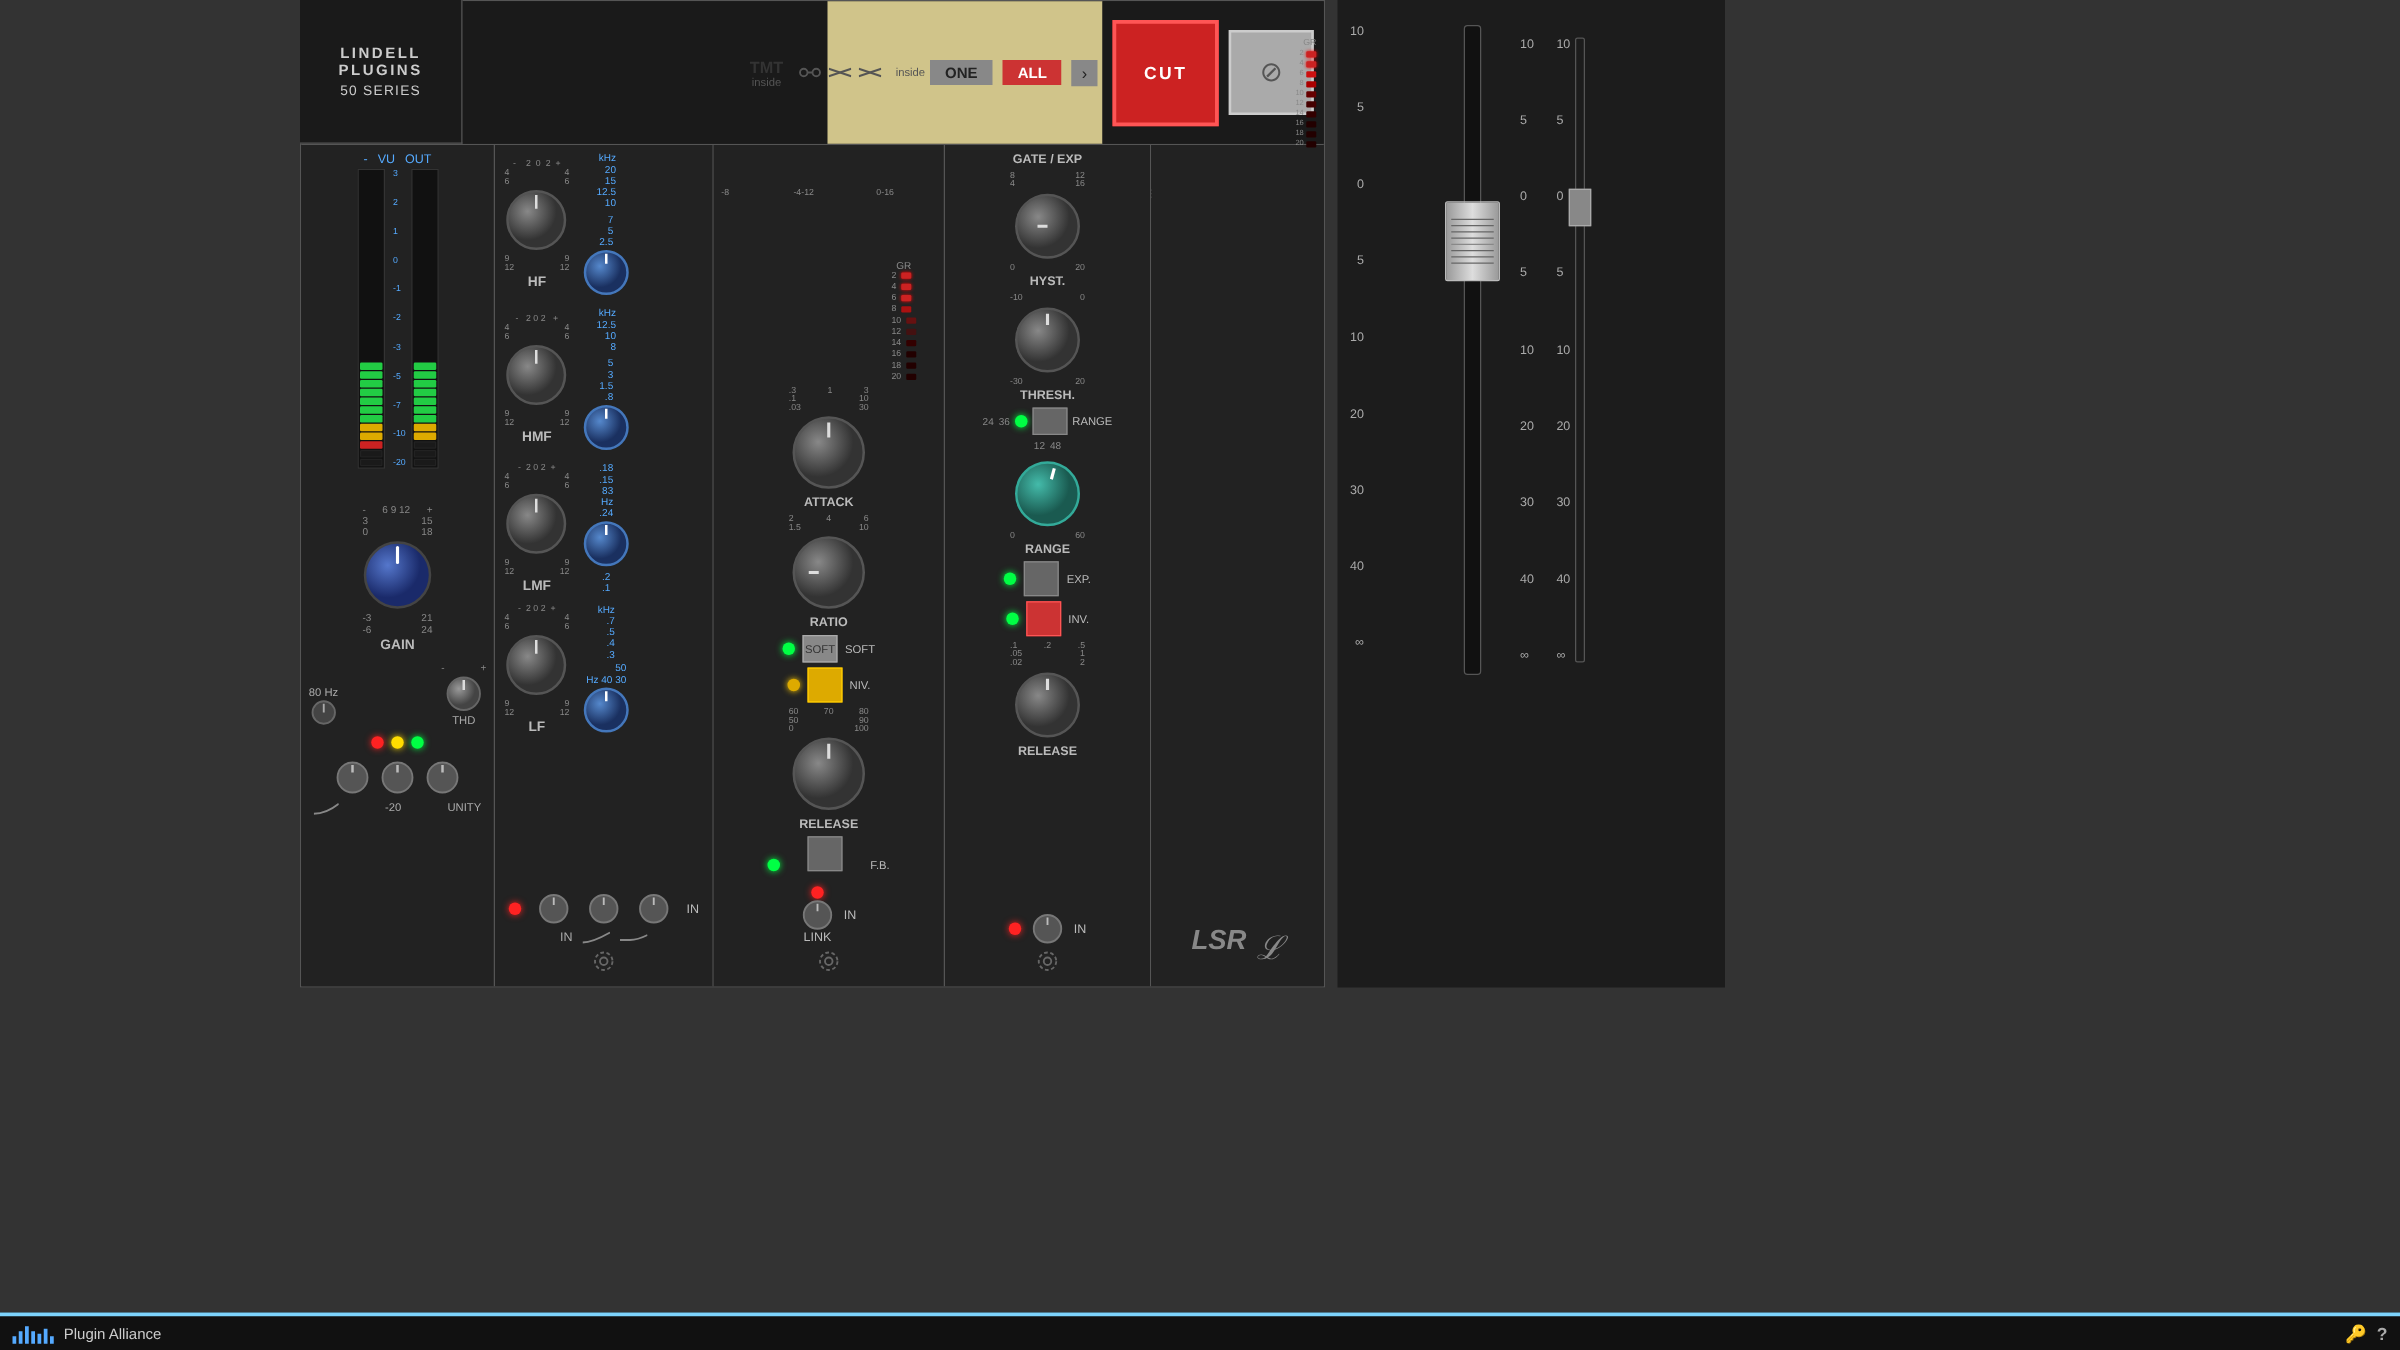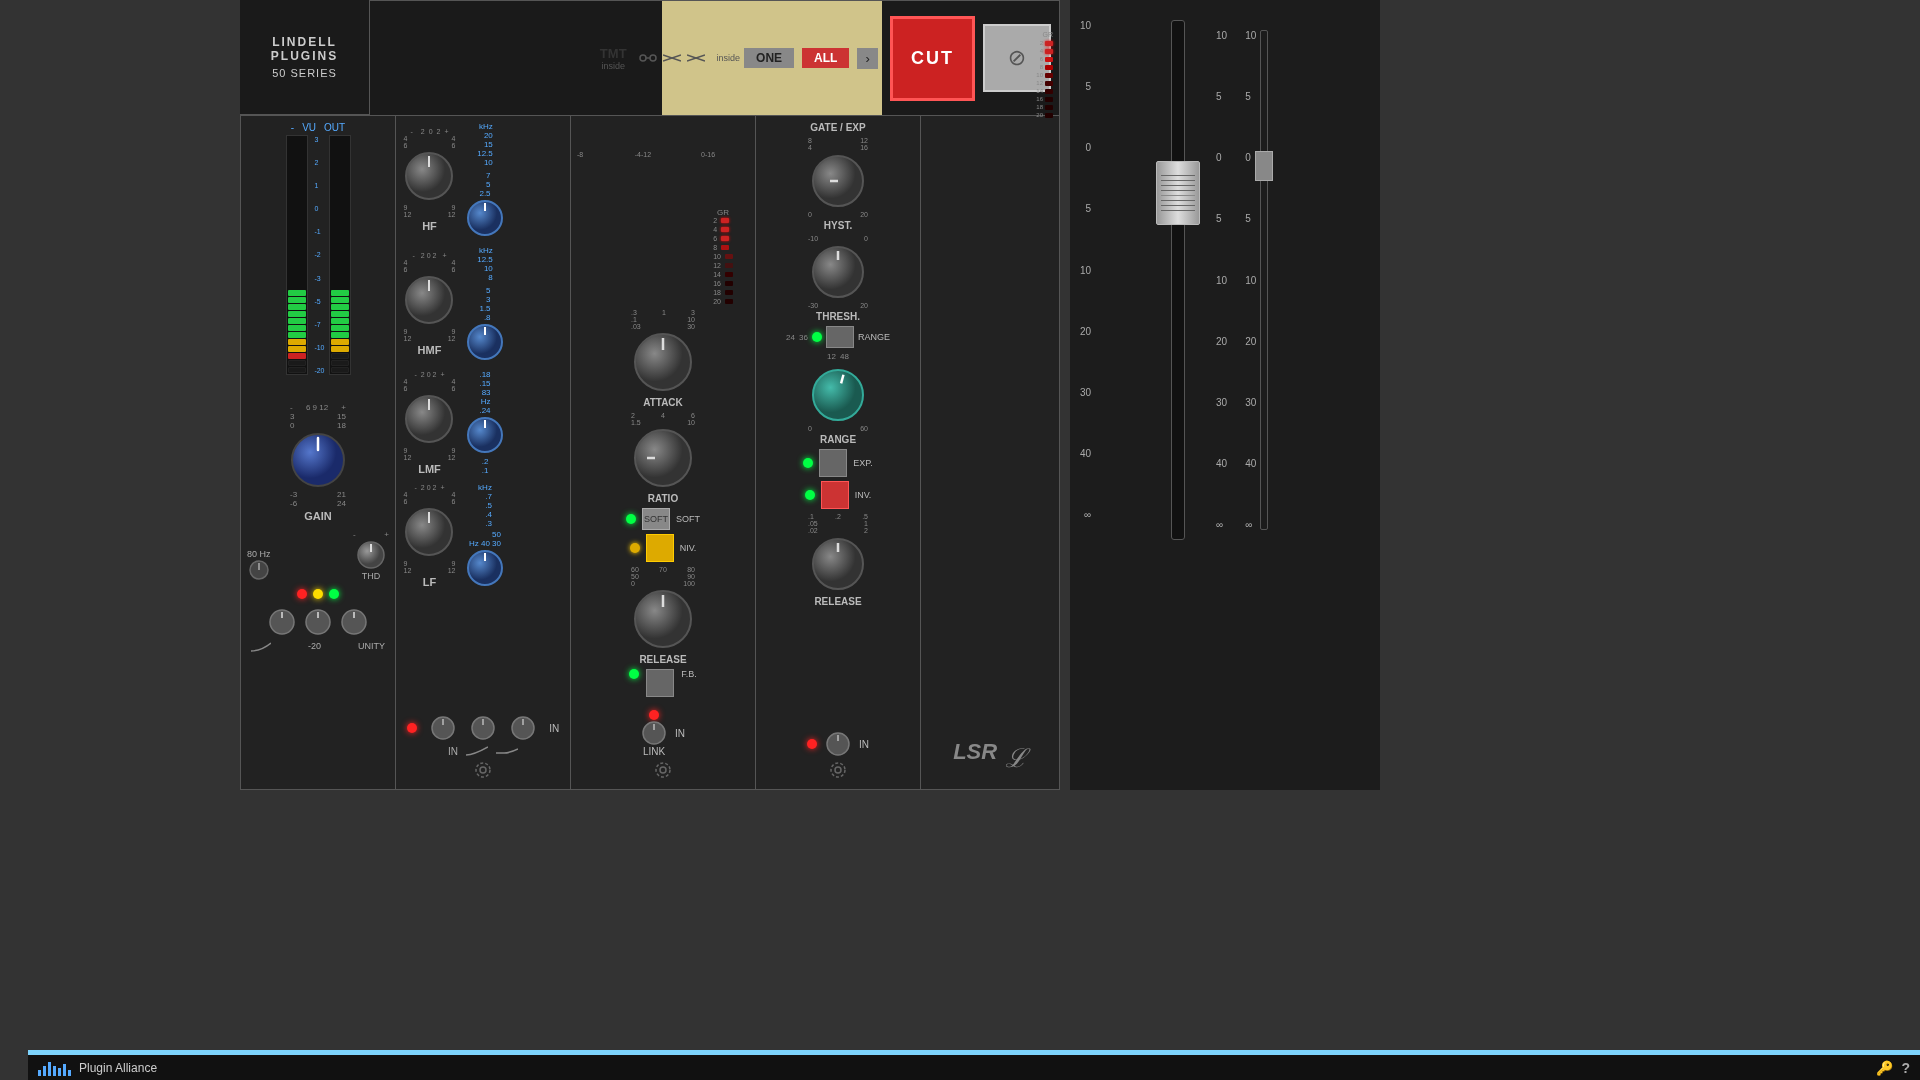--- a/index.html
+++ b/index.html
@@ -129,21 +129,21 @@
           <button style="background:#888;color:#222;padding:3px 8px;font-size:13px;border:none;cursor:pointer;">›</button>
         </div>
         <div style="display:flex;flex-direction:row;gap:30px;font-size:20px;font-weight:bold;color:#333;">
           <span>1</span>
           <span>2</span>
         </div>
         <span style="font-size:11px;color:#555;">5</span>
       </div>
 
       <div style="display:flex;flex-direction:row;align-items:center;padding:8px;gap:8px;background:#1a1a1a;">
-        <button style="background:#cc2222;color:white;font-weight:bold;font-size:18px;width:85px;height:85px;border:3px solid #ff5555;cursor:pointer;letter-spacing:2px;">CUT</button>
+        <button style="background:#cc2222;color:white;font-weight:bold;font-size:14px;width:85px;height:85px;border:3px solid #ff5555;cursor:pointer;letter-spacing:2px;">CUT</button>
         <button style="background:#aaa;color:#555;width:68px;height:68px;border:2px solid #ccc;cursor:pointer;font-size:22px;display:flex;align-items:center;justify-content:center;">
           <span>⊘</span>
         </button>
       </div>
 
     </div>
 
     <div style="display:flex;flex-direction:row;flex:1;">
 
       <div style="width:155px;background:#222;border-right:1px solid #555;padding:6px;display:flex;flex-direction:column;align-items:center;position:relative;">
@@ -768,21 +768,21 @@
                 <radialGradient id="relKnob" cx="35%" cy="35%">
               <stop offset="0%" stop-color="#888"></stop>
                   <stop offset="100%" stop-color="#333"></stop>
             </radialGradient>
               </defs>
             <line x1="32" y1="8" x2="32" y2="20" stroke="#ddd" stroke-width="2.5"></line>
           </svg>
           <span style="color:#bbb;font-size:10px;font-weight:bold;margin-top:2px;">RELEASE</span>
         </div>
 
-        <div style="display:flex;flex-direction:row;align-items:flex-start;gap:7px;margin-bottom:4px;">
+        <div style="display:flex;flex-direction:row;align-items:flex-end;gap:22px;margin-bottom:4px;">
           <div class="led-green-bright"></div>
           <button style="background:#666;color:#aaa;width:28px;height:28px;border:1px solid #888;cursor:pointer;"></button>
           <span style="color:#bbb;font-size:9px;">F.B.</span>
         </div>
 
         <div style="display:flex;flex-direction:row;align-items:center;gap:8px;margin-top:auto;">
           <div style="display:flex;flex-direction:column;align-items:center;">
             <div class="led-red-bright"></div>
             <svg width="26" height="26">
               <circle cx="13" cy="13" r="11" fill="#555" stroke="#777" stroke-width="1.5"></circle>
@@ -1067,21 +1067,21 @@
       </div>
     </div>
 
   </div>
 
   <div style="position:absolute;left:240px;top:0;width:130px;height:115px;background:#1a1a1a;display:flex;flex-direction:column;align-items:center;justify-content:center;border-right:1px solid #555;border-bottom:1px solid #555;">
     <span style="color:#ccc;font-size:12px;font-weight:bold;letter-spacing:2px;text-align:center;">LINDELL PLUGINS</span>
     <span style="color:#ccc;font-size:11px;letter-spacing:1px;text-align:center;margin-top:4px;">50 SERIES</span>
   </div>
 
-  <div style="position:absolute;bottom:0;left:0;right:0;height:30px;background:#111;border-top:5px solid #7dd3fc;display:flex;flex-direction:row;align-items:center;padding:0 10px;justify-content:space-between;margin-left:28px;">
+  <div style="position:absolute;bottom:0;left:0;right:0;height:30px;background:#111;border-top:3px solid #7dd3fc;display:flex;flex-direction:row;align-items:center;padding:0 10px;justify-content:space-between;">
     <div style="display:flex;align-items:center;gap:8px;">
 
       <div style="display:flex;gap:2px;align-items:flex-end;height:16px;">
         <div style="width:3px;height:6px;background:#5af;"></div>
         <div style="width:3px;height:10px;background:#5af;"></div>
         <div style="width:3px;height:14px;background:#5af;"></div>
         <div style="width:3px;height:10px;background:#5af;"></div>
         <div style="width:3px;height:8px;background:#5af;"></div>
         <div style="width:3px;height:12px;background:#5af;"></div>
         <div style="width:3px;height:6px;background:#5af;"></div>

